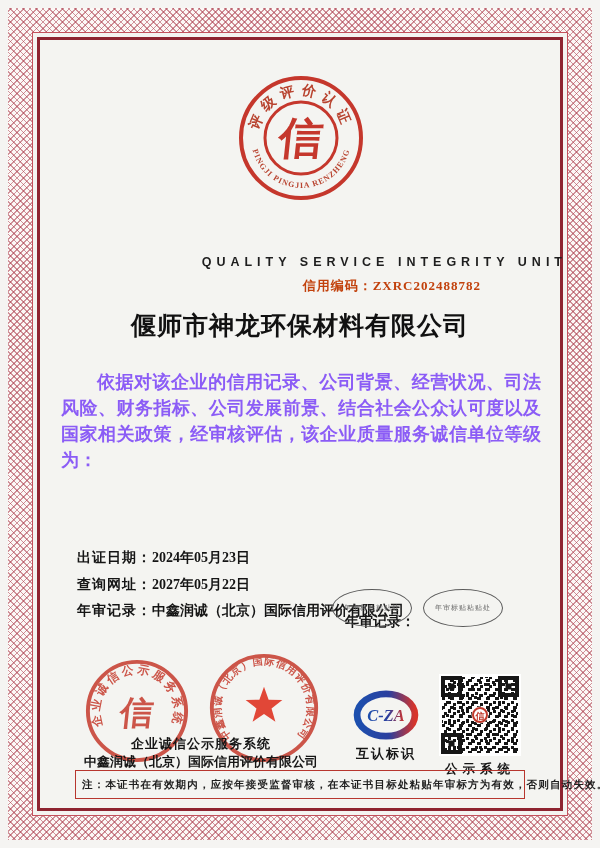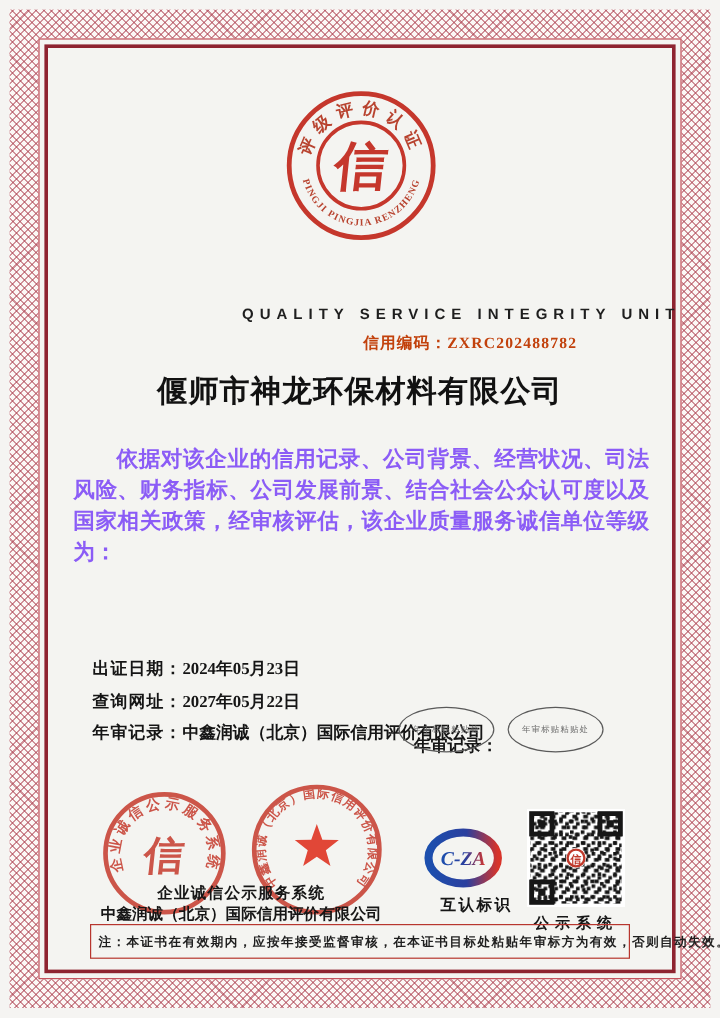--- a/index.html
+++ b/index.html
@@ -78,21 +78,21 @@
 
   .seal-left  { left:50px;  top:624px; width:108px; height:108px; opacity:.93; }
   .seal-right { left:174px; top:618px; width:114px; height:114px; opacity:.93; }
 
   .org-line1 { left:33px; width:270px; top:702px; text-align:center;
     font-size:13px; font-weight:900; letter-spacing:1px; color:#161616; }
   .org-line2 { left:18px; width:300px; top:720px; text-align:center;
     font-size:13px; font-weight:900; color:#161616; white-space:nowrap; }
 
   .cza { left:318px; top:655px; width:70px; height:54px; }
-  .mutual-label { left:312px; top:712px; width:82px; text-align:right;
+  .mutual-label { left:312px; top:712px; width:82px; text-align:center;
     font-size:13px; font-weight:900; letter-spacing:2px; color:#161616; }
 
   .qr { left:406px; top:641px; width:82px; height:82px; }
   .qr-label { left:398px; top:728px; width:98px; text-align:center;
     font-size:12.5px; font-weight:900; letter-spacing:5px; color:#161616; }
 
   .note-box {
     left:42px; right:42px; top:737px;
     border:1.6px solid #b7362e; padding:7px 6px 6px;
     text-align:center;

